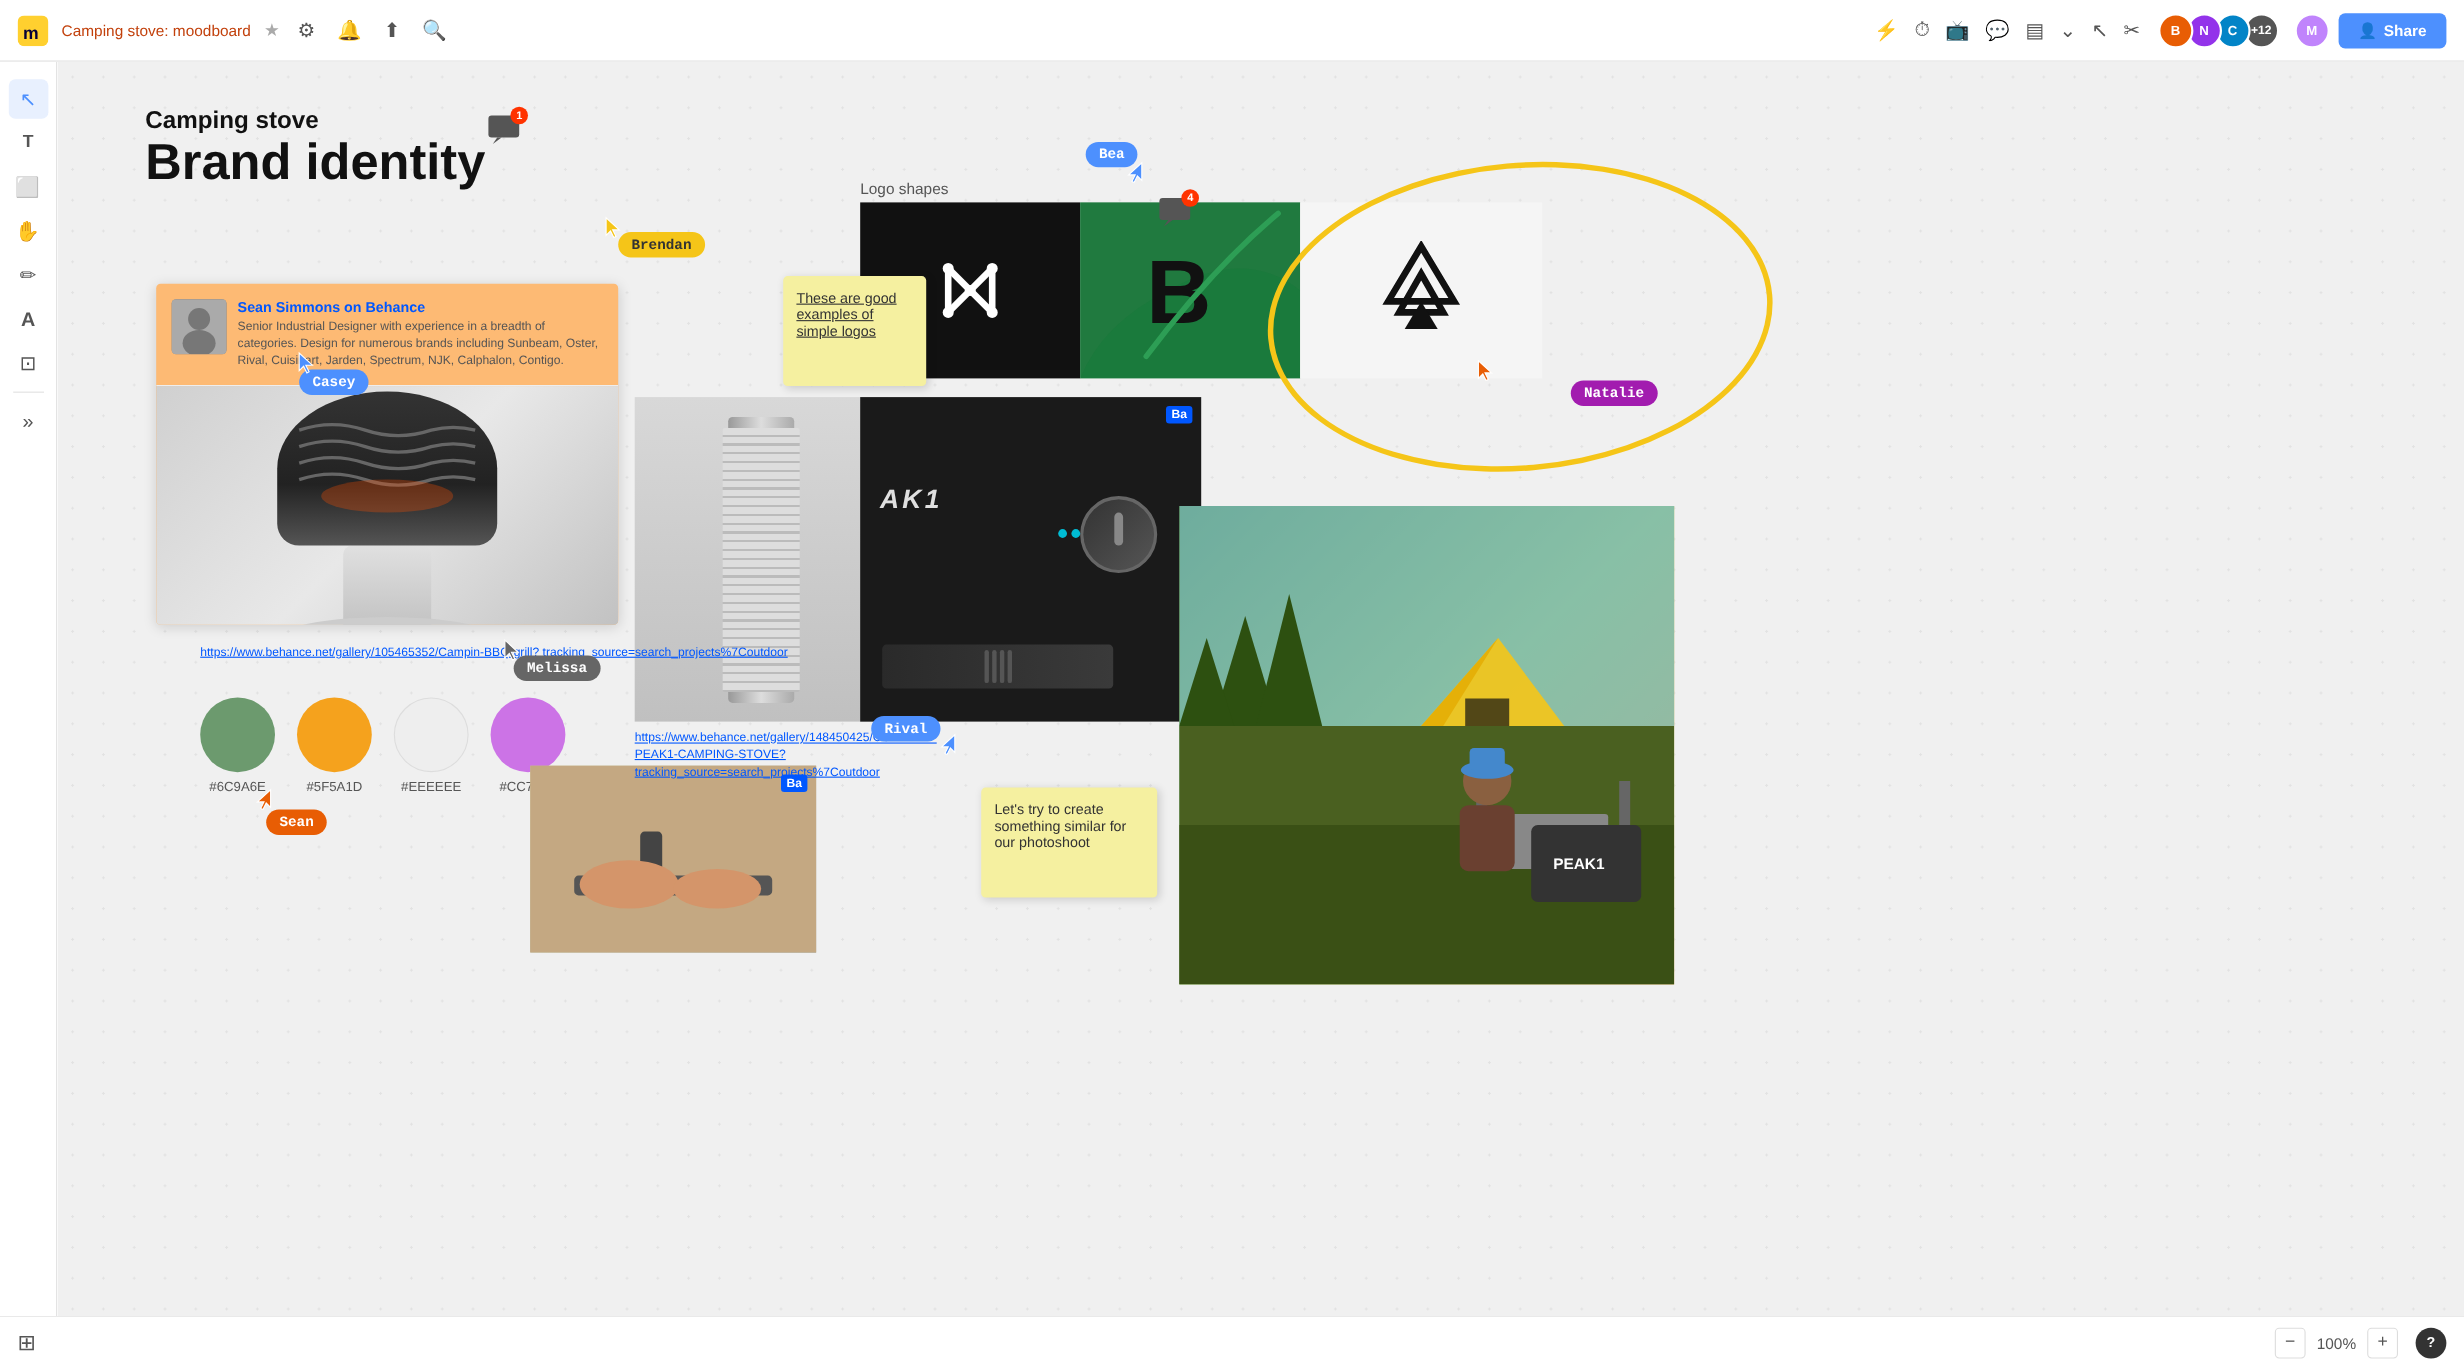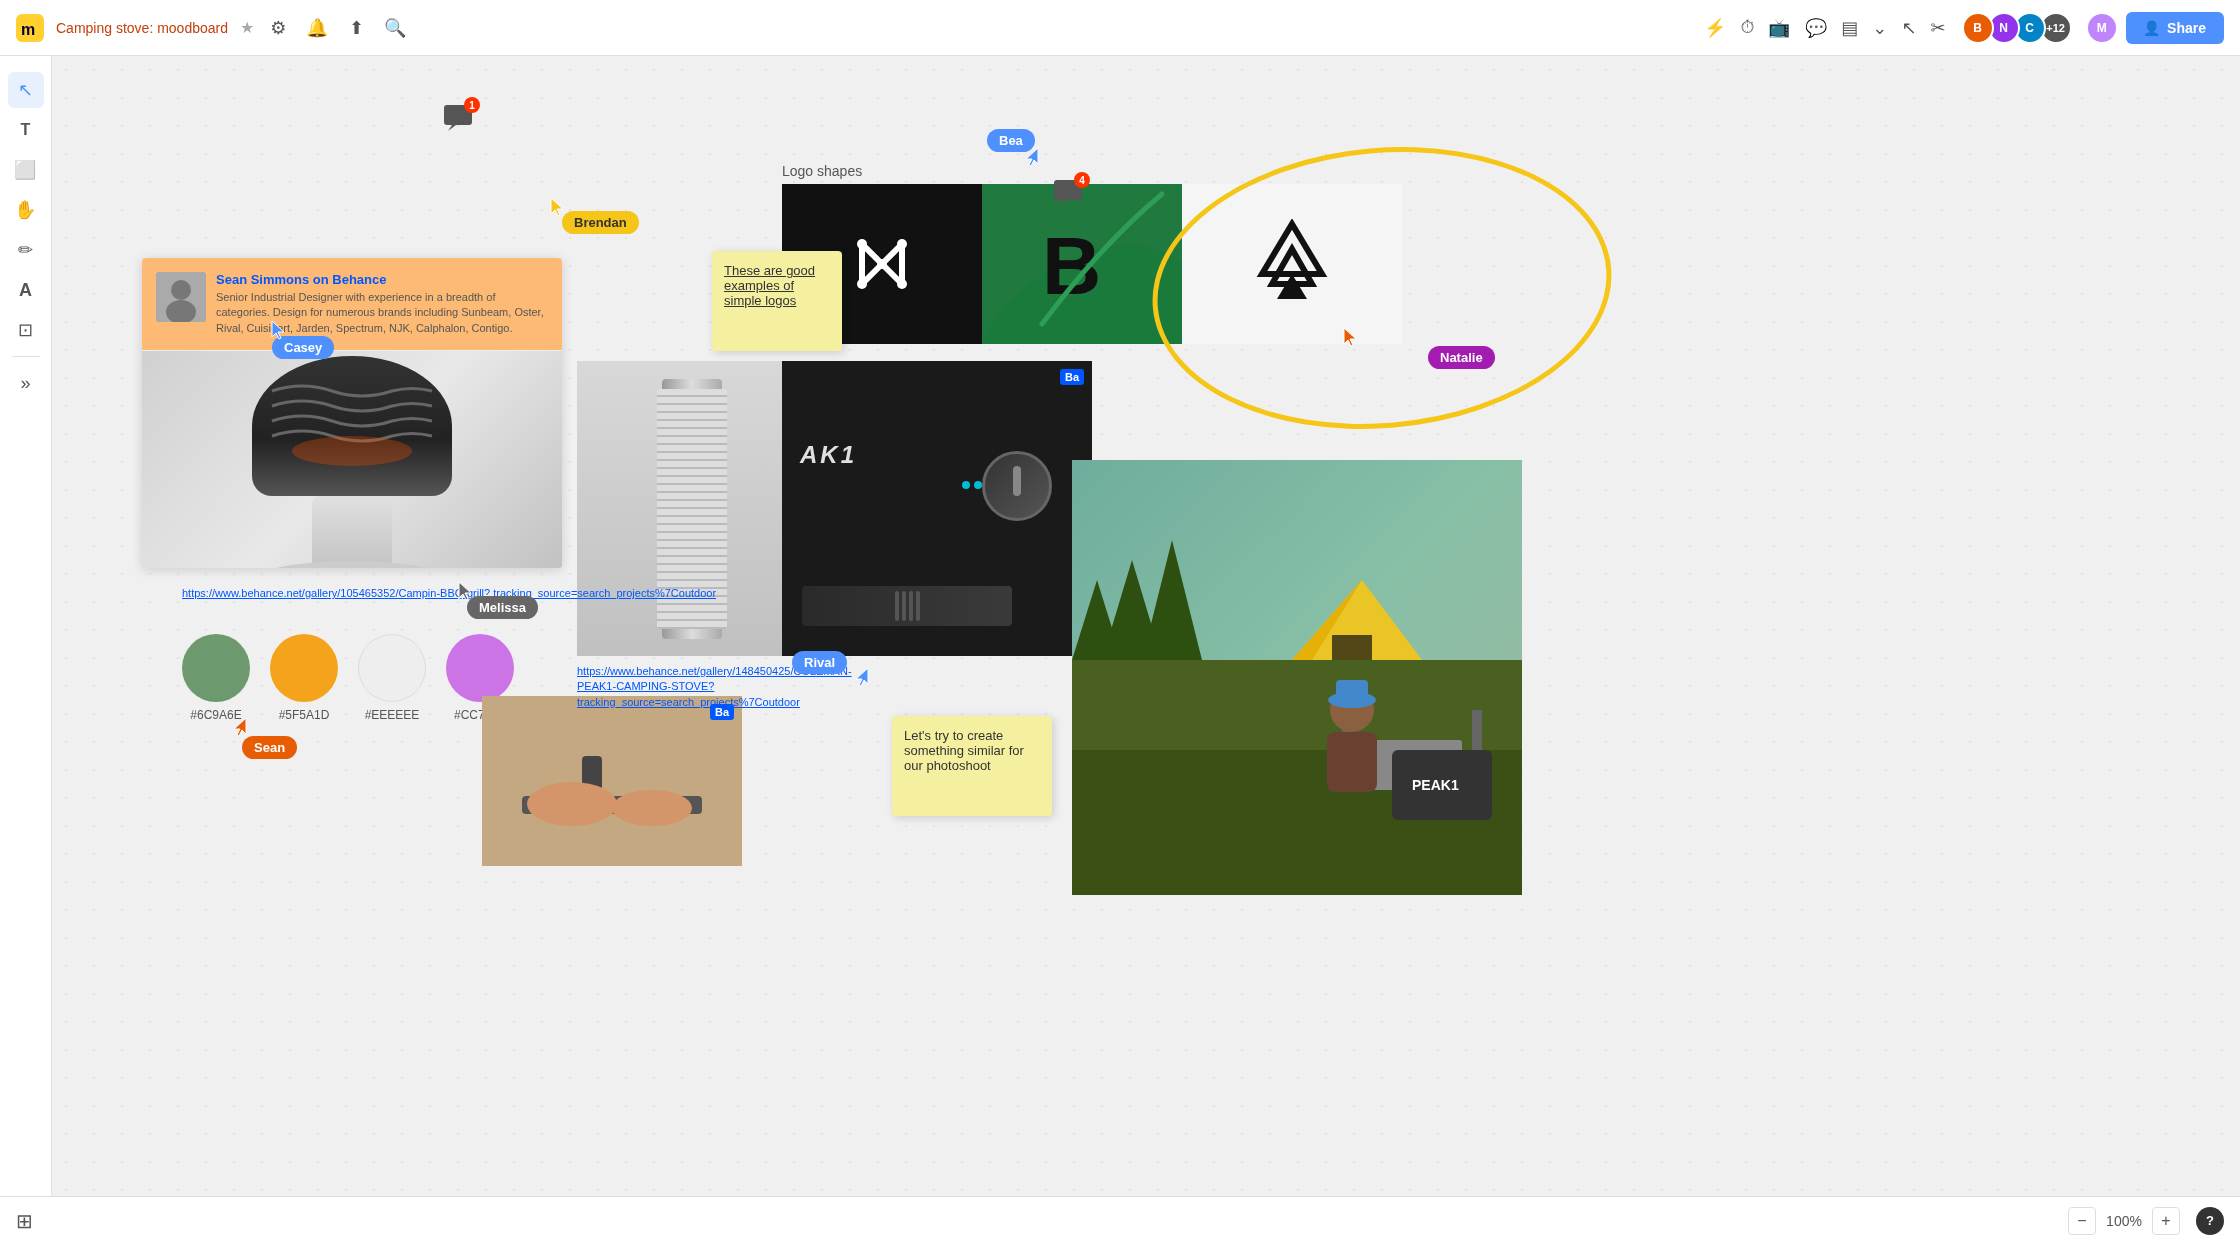--- a/index.html
+++ b/index.html
@@ -57,21 +57,21 @@
       background: #f0f0f0; overflow: hidden;
     }
 
     
     .canvas-content {
       position: absolute; top: 0; left: 0; width: 100%; height: 100%;
     }
 
     
     .user-label {
-      position: absolute; border-radius: 12px; padding: 4px 12px; font-size: 13px; font-weight: 600; color: #fff; white-space: nowrap; pointer-events: none; z-index: 50;
+      position: absolute; border-radius: 12px; padding: 4px 12px; font-size: 13px; font-weight: 600; color: #fff; white-space: nowrap; pointer-events: none; z-index: 50; font-family: Liberation Mono, monospace;
     }
     .user-label::before {
       content: ''; position: absolute; width: 0; height: 0; 
     }
 
     
     .sticky-note {
       position: absolute; padding: 12px; border-radius: 4px; font-size: 13px; color: #333; box-shadow: 2px 2px 8px rgba(0,0,0,0.15); z-index: 20; min-width: 100px;
     }
 
@@ -178,20 +178,24 @@
     <div class="zoom-btn">−</div>
     <div class="zoom-level">100%</div>
     <div class="zoom-btn">+</div>
     <div class="help-btn">?</div>
   </div>
 </div>
 
 <div id="canvas">
   <div class="canvas-content">
 
+    <div class="board-title" style="left:80px; top:40px;">
+      <div style="font-size:22px; font-weight:600; color:#111;">Camping stove</div>
+      <div style="font-size:46px; font-weight:800; color:#111; line-height:1.1;">Brand identity</div>
+    </div>
 
     <div style="position:absolute; left:390px; top:45px; z-index:25;">
       <div style="position:relative; display:inline-flex; align-items:center; justify-content:center;">
         <svg width="34" height="34" viewBox="0 0 34 34" fill="#555">
           <rect x="2" y="4" width="28" height="20" rx="3" fill="#555"></rect>
           <polygon points="10,24 6,30 14,24" fill="#555"></polygon>
         </svg>
         <div style="position:absolute; top:-4px; right:-4px; background:#ff3300; color:#fff; border-radius:50%; width:16px; height:16px; font-size:10px; font-weight:700; display:flex; align-items:center; justify-content:center;">1</div>
       </div>
     </div>

